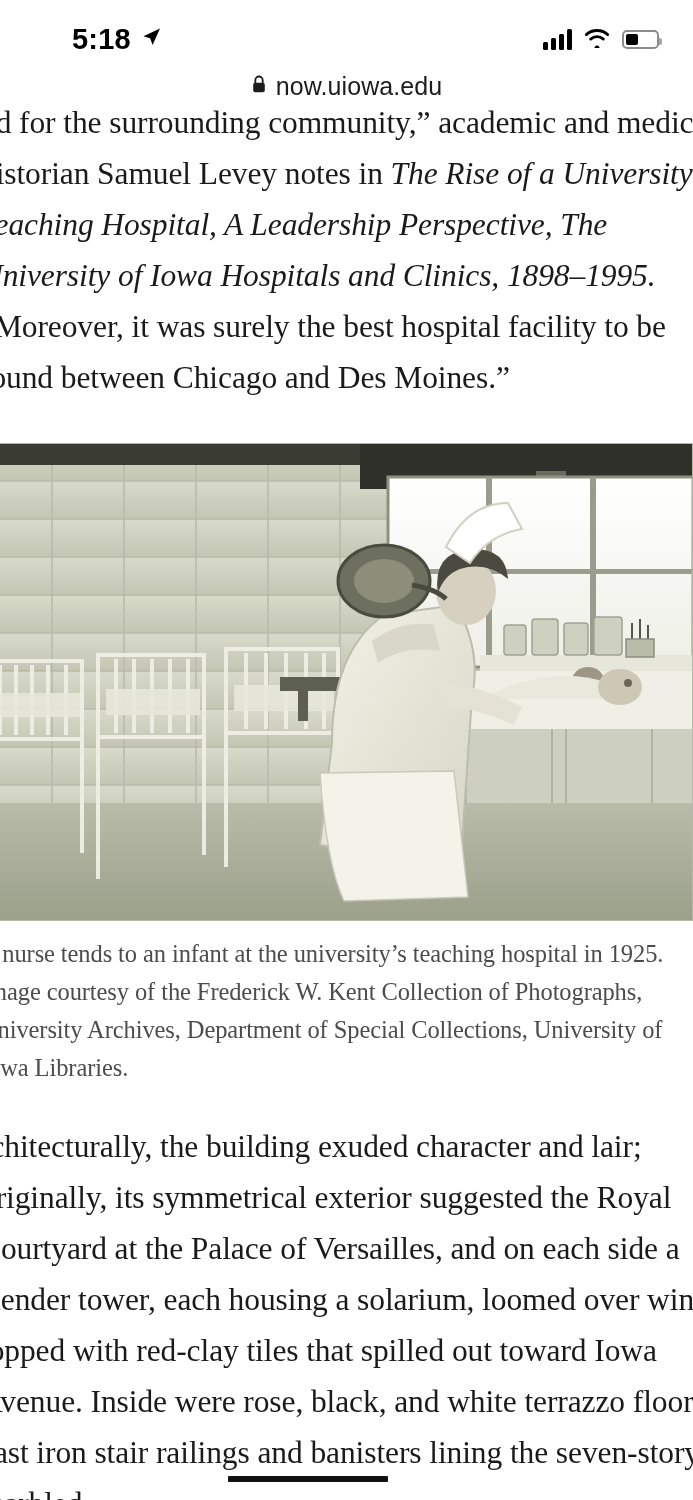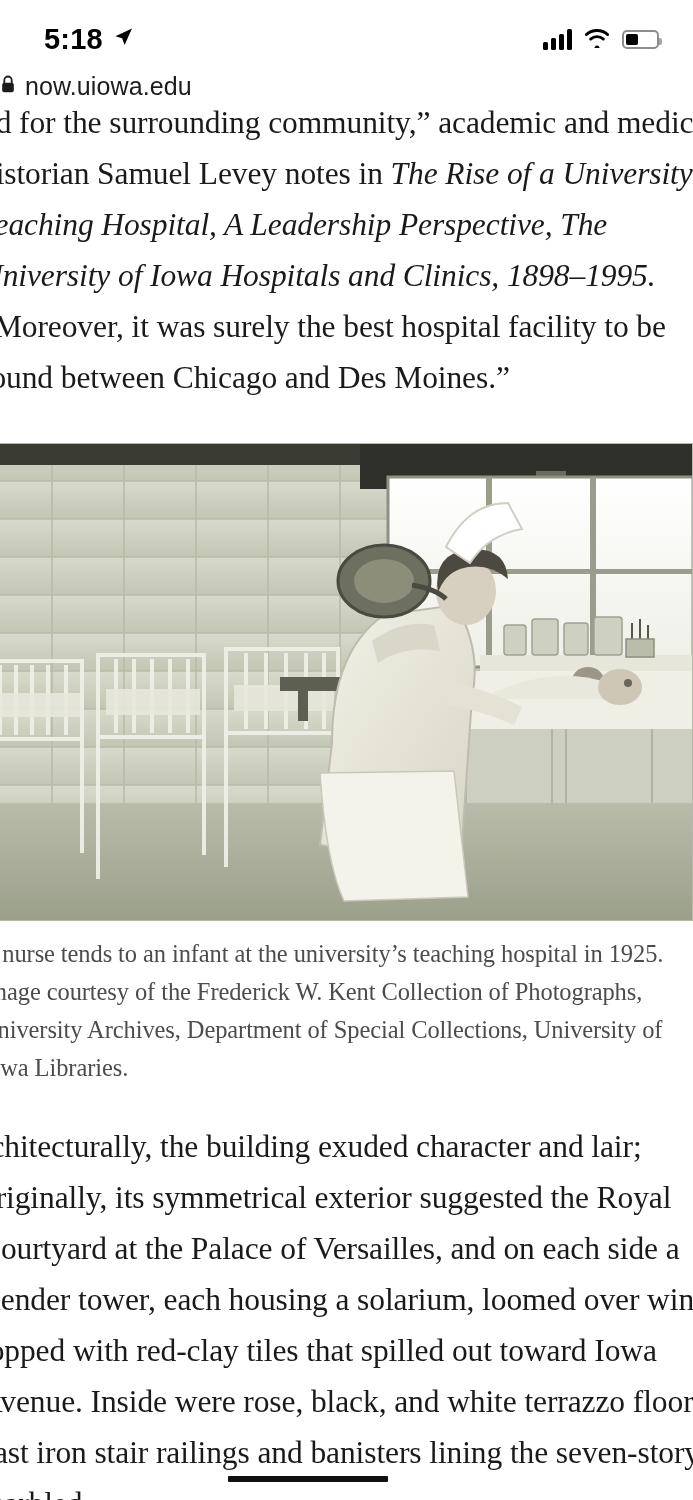--- a/index.html
+++ b/index.html
@@ -19,20 +19,21 @@
   }
 
   
   .statusbar {
     position: relative;
     height: 64px;
     display: flex;
     align-items: center;
     justify-content: space-between;
     padding: 14px 34px 0 44px;
+    margin-left: 28px;
   }
   .status-left {
     display: flex;
     align-items: center;
     gap: 9px;
   }
   .status-time {
     font-size: 29px;
     font-weight: 600;
     letter-spacing: 0.2px;
@@ -85,20 +86,21 @@
     height: 100%;
     background: #000;
     border-radius: 2px;
   }
 
   
   .urlbar {
     height: 44px;
     display: flex;
     align-items: center;
+    justify-content: center;
     gap: 9px;
     background: #ffffff;
   }
   .urlbar .lock { display: block; }
   .url-text {
     font-size: 25px;
     color: #1c1c1e;
     font-family: "Liberation Sans", sans-serif;
     letter-spacing: 0.1px;
   }

